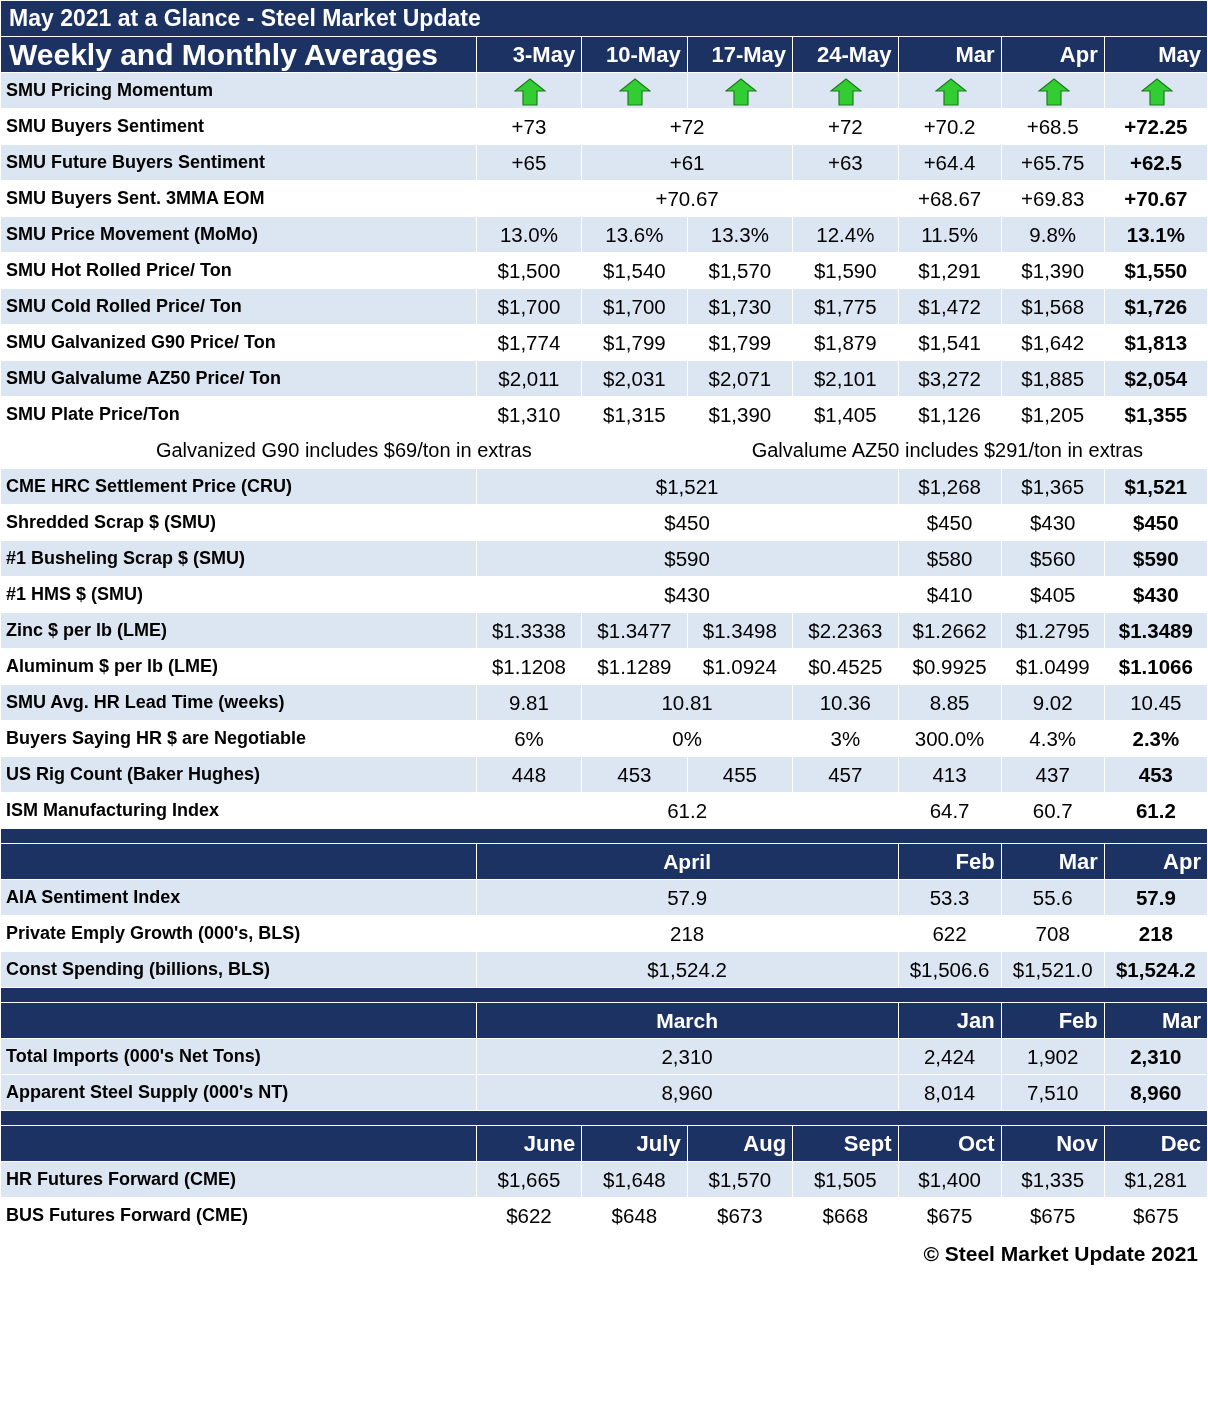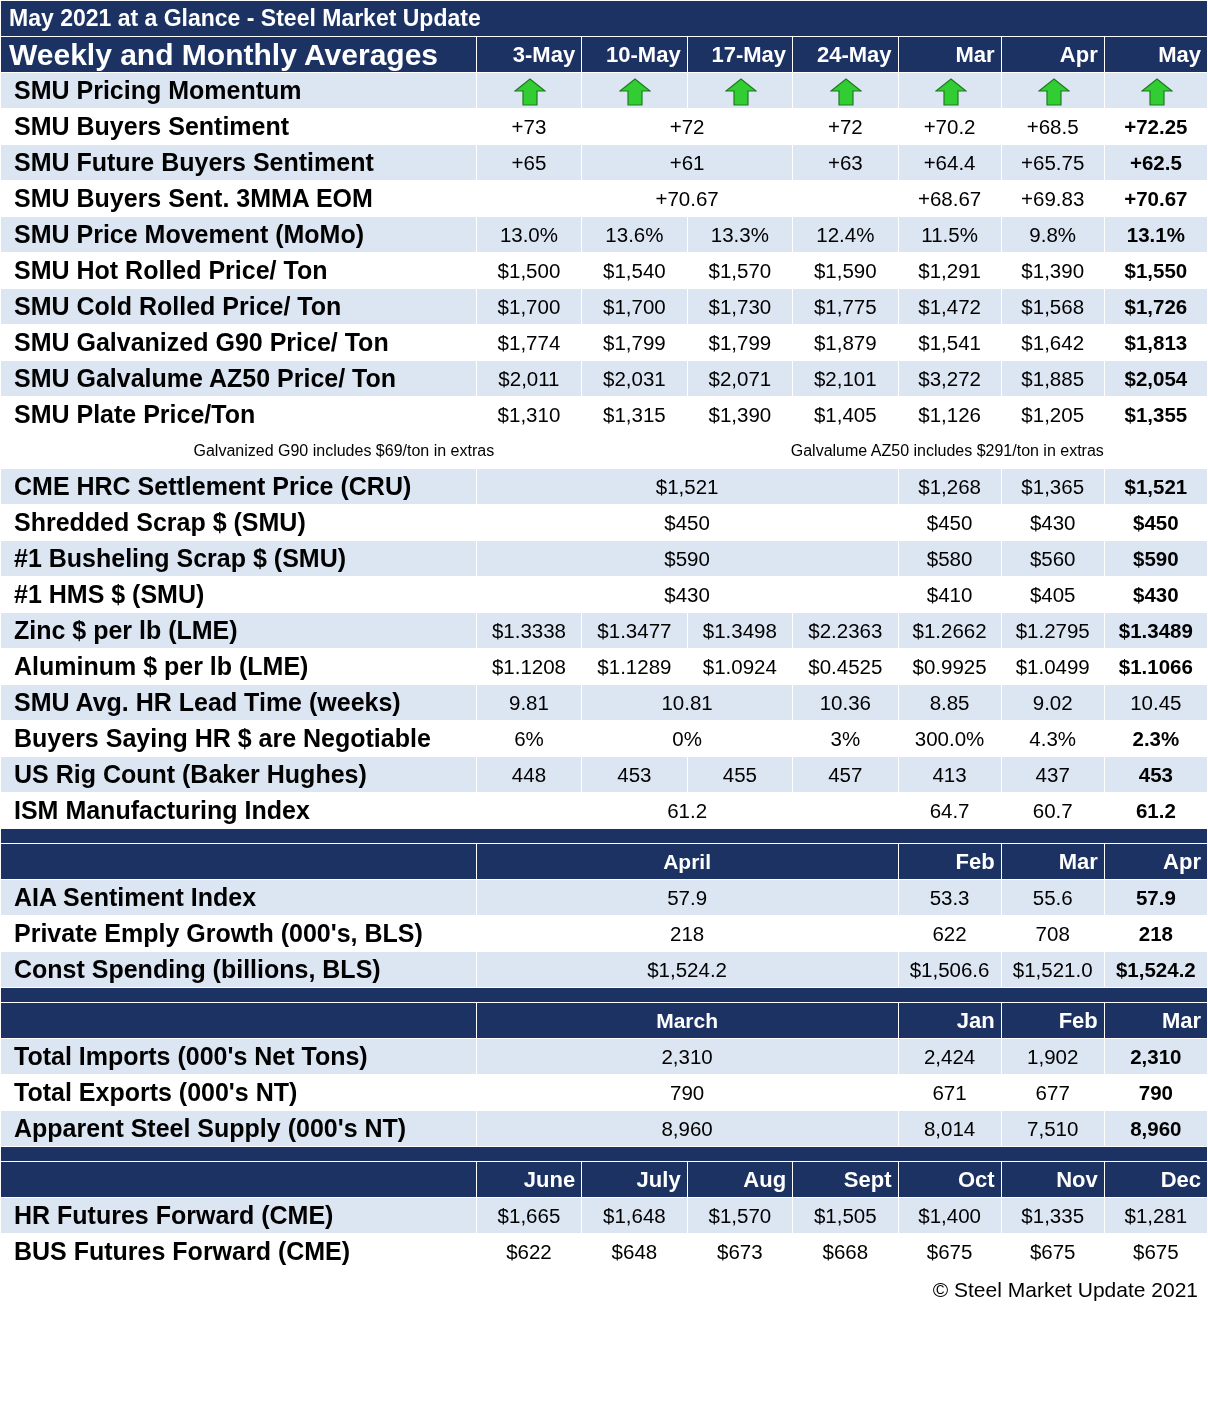--- a/index.html
+++ b/index.html
@@ -23,37 +23,37 @@
   
   col.c-label{width:406px;}
   col.c-w{width:90px;}
   col.c-m{width:88px;}
 
   .navy{background:#1b3263;color:#ffffff;font-weight:bold;}
   .hdr-title{font-size:23px;font-weight:bold;text-align:left;padding-left:8px;}
   .hdr-sub{font-size:30px;font-weight:bold;text-align:left;padding-left:8px;}
   .hdr-col{font-size:22px;font-weight:bold;text-align:right;}
   .rowlabel{
-    font-weight:bold;font-size:25px;text-align:left;padding-left:13px;
+    font-weight:bold;font-size:18px;text-align:left;padding-left:5px;
   }
   .band-a{background:#dce5f2;}
   .band-b{background:#ffffff;}
   .val{text-align:center;}
   .bold{font-weight:bold;}
   .note{
-    text-align:center;font-size:16px;background:#ffffff;border:1px solid #ffffff;
+    text-align:center;font-size:20px;background:#ffffff;border:1px solid #ffffff;
   }
   .sep{height:14px;background:#1b3263;border:1px solid #ffffff;}
   .arrow-cell{text-align:center;padding:0;}
   .arrow{
     display:inline-block;width:30px;height:26px;position:relative;vertical-align:middle;
   }
   .arrow svg{display:block;}
   .footer{
-    text-align:right;font-weight:normal;font-size:21px;padding:8px 10px 4px 0;
+    text-align:right;font-weight:bold;font-size:21px;padding:8px 10px 4px 0;
     background:#ffffff;
     margin-left:24px;
   }
   .subhdr{font-size:21px;font-weight:bold;text-align:center;}
 </style>
 </head>
 <body>
 
 <div class="sheet">
 <table>
@@ -319,27 +319,20 @@
           <td class="navy hdr-col">Mar</td>
         </tr>
         <tr>
           <td class="band-a rowlabel">Total Imports (000's Net Tons)</td>
           <td class="band-a val" colspan="4">2,310</td>
           <td class="band-a val">2,424</td>
           <td class="band-a val">1,902</td>
           <td class="band-a val bold">2,310</td>
         </tr>
         <tr>
-          <td class="band-b rowlabel">Total Exports (000's NT)</td>
-          <td class="band-b val" colspan="4">790</td>
-          <td class="band-b val">671</td>
-          <td class="band-b val">677</td>
-          <td class="band-b val bold">790</td>
-        </tr>
-        <tr>
           <td class="band-a rowlabel">Apparent Steel Supply (000's NT)</td>
           <td class="band-a val" colspan="4">8,960</td>
           <td class="band-a val">8,014</td>
           <td class="band-a val">7,510</td>
           <td class="band-a val bold">8,960</td>
         </tr>
         <tr>
           <td class="sep" colspan="8"></td>
         </tr>
         <tr>

